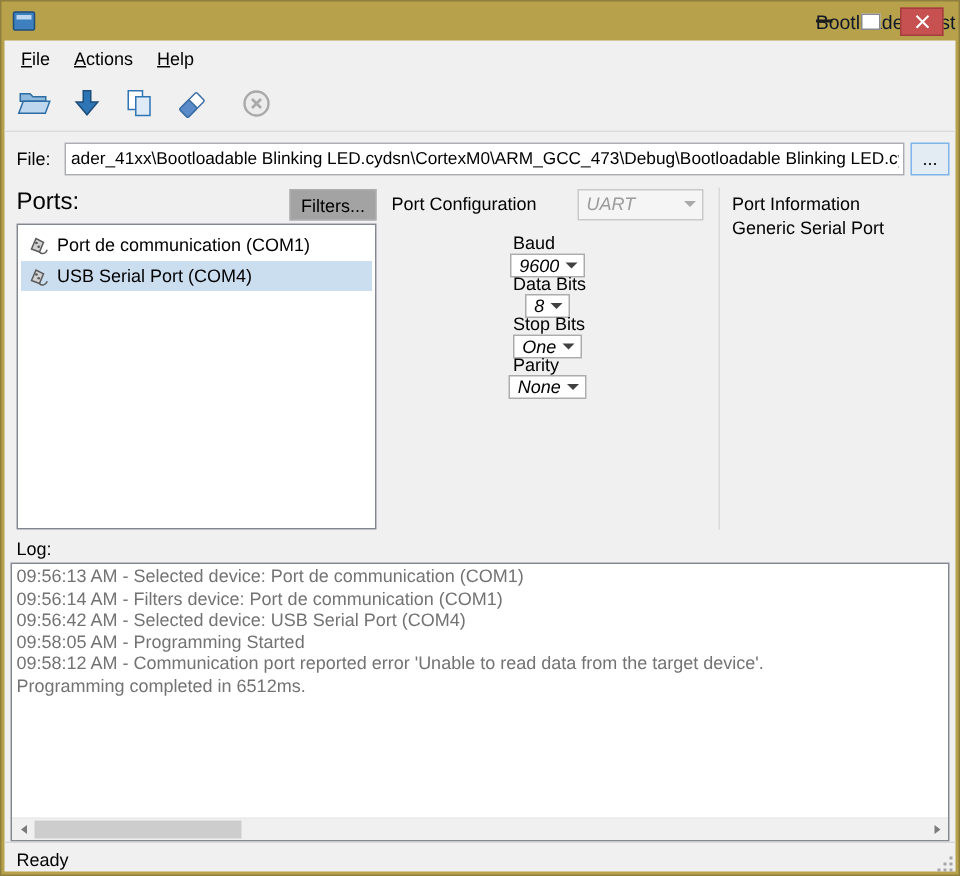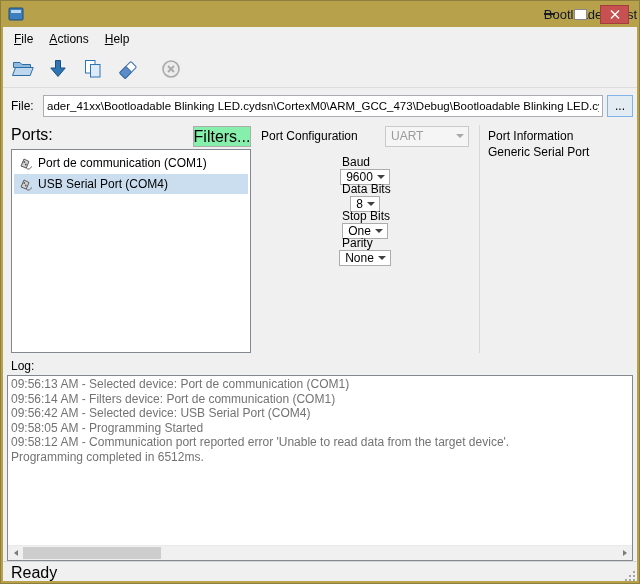--- a/index.html
+++ b/index.html
@@ -31,33 +31,33 @@
 
   .file-row{display:flex;align-items:center;margin:7px 4px 0 8px;height:22px;flex:0 0 auto;}
   .file-label{width:32px;font-size:12px;}
   .file-input{flex:1;height:22px;border:1px solid #ABADB3;background:#fff;font-family:"Liberation Sans",sans-serif;font-size:11.5px;padding:0 3px;outline:none;}
   .browse-btn{width:26px;height:22px;margin-left:4px;background:#E3EBF3;border:1px solid #7EB4EA;font-size:12px;display:flex;align-items:center;justify-content:center;}
 
   .main{display:flex;margin:8px 4px 0 8px;flex:0 0 auto;align-items:stretch;}
   .col-ports{width:240px;display:flex;flex-direction:column;}
   .ports-header{display:flex;align-items:flex-end;height:22px;margin-bottom:2px;}
   .ports-label{font-size:16px;padding-bottom:3px;}
-  .filters-btn{margin-left:auto;width:58px;height:21px;background:#86efac;border:1px solid #ADADAD;font-size:16px;display:flex;align-items:center;justify-content:center;}
+  .filters-btn{margin-left:auto;width:58px;height:21px;background:#a3a3a3;border:1px solid #ADADAD;font-size:12px;display:flex;align-items:center;justify-content:center;}
   .ports-list{border:1px solid #828790;background:#fff;height:204px;padding-top:2px;overflow:hidden;}
   .port-item{display:flex;align-items:center;height:20px;font-size:12px;padding-left:3px;gap:5px;margin:1px 2px;}
   .port-item.selected{background:#CBDEF0;}
   .port-icon{display:flex;width:16px;height:16px;}
 
   .col-config{width:208px;margin-left:10px;display:flex;flex-direction:column;}
   .config-header{display:flex;align-items:center;height:22px;margin-bottom:8px;}
   .config-title{font-size:12px;}
   .field-row{display:flex;align-items:center;height:21px;margin-bottom:6px;flex-direction:column;}
   .field-label{width:54px;font-size:12px;padding-left:4px;}
   .combo{flex:1;height:21px;border:1px solid #ACACAC;background:#fff;display:flex;align-items:center;font-size:12px;padding-left:5px;}
-  .combo .val{flex:1;white-space:nowrap;overflow:hidden;}
+  .combo .val{flex:1;white-space:nowrap;overflow:hidden;font-style:italic;}
   .combo .arrow{width:16px;display:flex;align-items:center;justify-content:center;}
   .combo .arrow i{display:block;width:0;height:0;border-left:4px solid transparent;border-right:4px solid transparent;border-top:4px solid #404040;}
   .combo.protocol{flex:0 0 auto;width:84px;margin-left:auto;}
   .combo.disabled{background:#F5F5F5;border-color:#C9C9C9;color:#9B9B9B;}
   .combo.disabled .arrow i{border-top-color:#A9A9A9;}
 
   .col-info{flex:1;margin-left:10px;border-left:1px solid #D9D9D9;padding-left:8px;padding-top:4px;}
   .info-title{font-size:12px;}
   .info-value{font-size:12px;margin-top:2px;}
 
@@ -66,21 +66,21 @@
   .log-text{flex:1;padding:1px 3px;font-size:12px;line-height:14.5px;overflow:hidden;color:#737373;}
   .log-hscroll{height:15px;background:#F0F0F0;border-top:1px solid #EAEAEA;position:relative;flex:0 0 auto;}
   .sb-arrow{position:absolute;top:0;width:15px;height:14px;display:flex;align-items:center;justify-content:center;}
   .sb-arrow.left{left:0;}
   .sb-arrow.right{right:0;}
   .sb-arrow i{display:block;width:0;height:0;border-top:3.5px solid transparent;border-bottom:3.5px solid transparent;}
   .sb-arrow.left i{border-right:4px solid #7B7B7B;}
   .sb-arrow.right i{border-left:4px solid #7B7B7B;}
   .sb-thumb{position:absolute;left:15px;top:1px;width:138px;height:12px;background:#CDCDCD;}
 
-  .statusbar{margin-top:auto;height:22px;border-top:1px solid #D7D7D7;display:flex;align-items:center;padding-left:8px;font-size:16px;position:relative;flex:0 0 auto;}
+  .statusbar{margin-top:auto;height:22px;border-top:1px solid #D7D7D7;display:flex;align-items:center;padding-left:8px;font-size:12px;position:relative;flex:0 0 auto;}
   .grip{position:absolute;right:1px;bottom:1px;width:13px;height:13px;display:flex;}
 </style>
 </head>
 <body>
 
 <div class="window">
 
   <div class="titlebar">
     <span class="app-icon">
       <svg width="16" height="16" viewBox="0 0 16 16">

